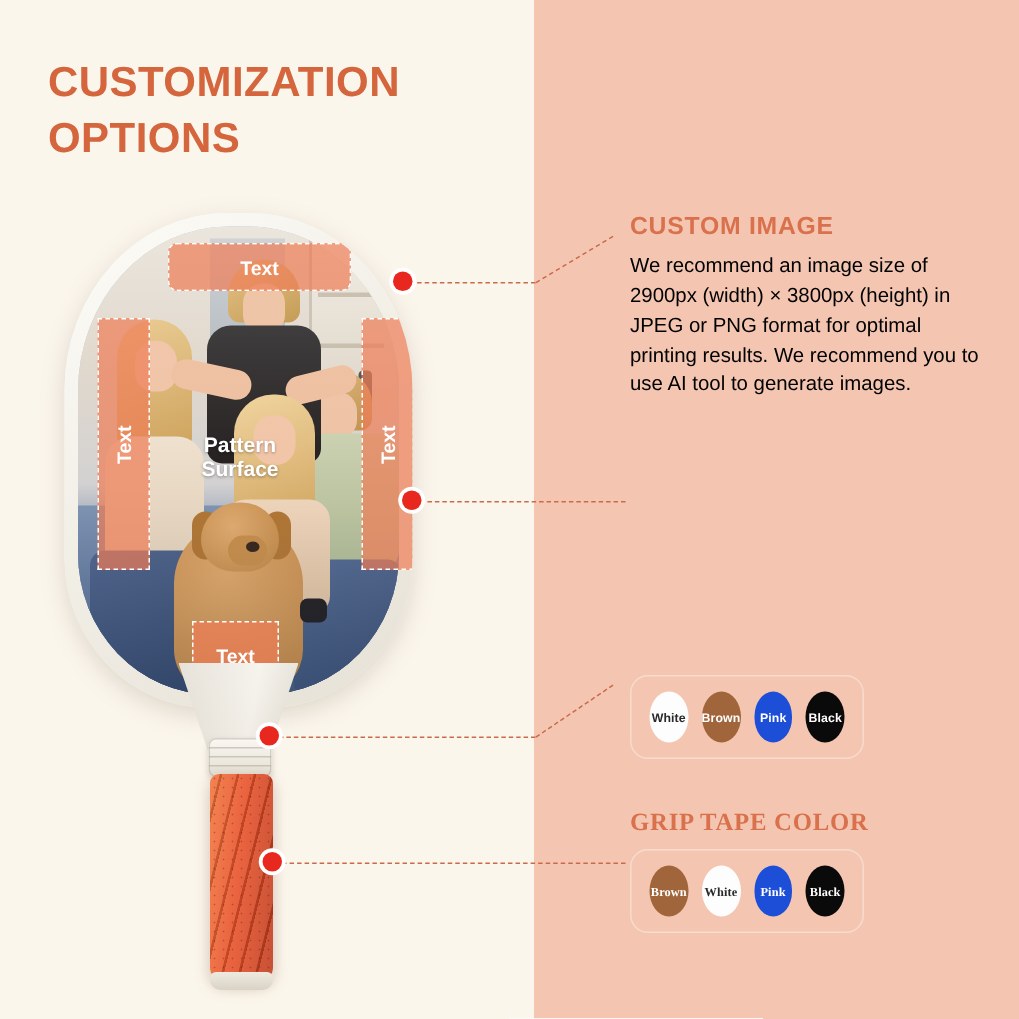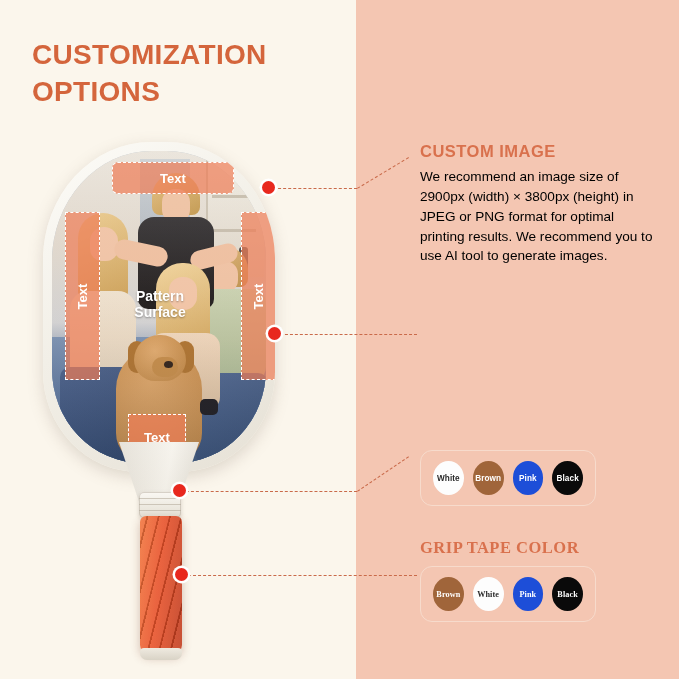--- a/index.html
+++ b/index.html
@@ -340,21 +340,21 @@
     color: #000000;
     margin: 0;
   }
   .b-image { top: 142px; }
   .b-text  { top: 320px; }
   .b-ring  { top: 442px; }
   .b-grip  { top: 538px; font-family: Liberation Serif, serif; }
   
   .swatch-box {
     margin-top: 8px;
-    width: 176px;
+    width: 156px;
     padding: 10px 12px;
     box-sizing: border-box;
     border: 1.4px solid #F7DBCC;
     border-radius: 12px;
     display: flex;
     gap: 9px;
     align-items: center;
   }
   .swatch {
     width: 34px; height: 34px;

